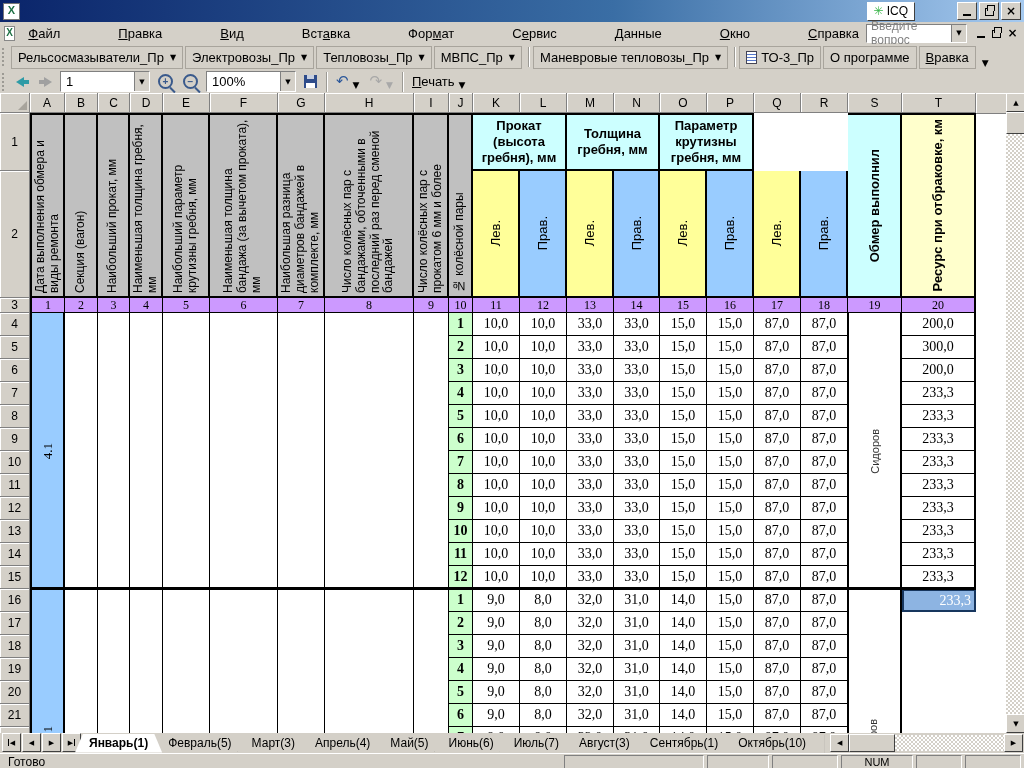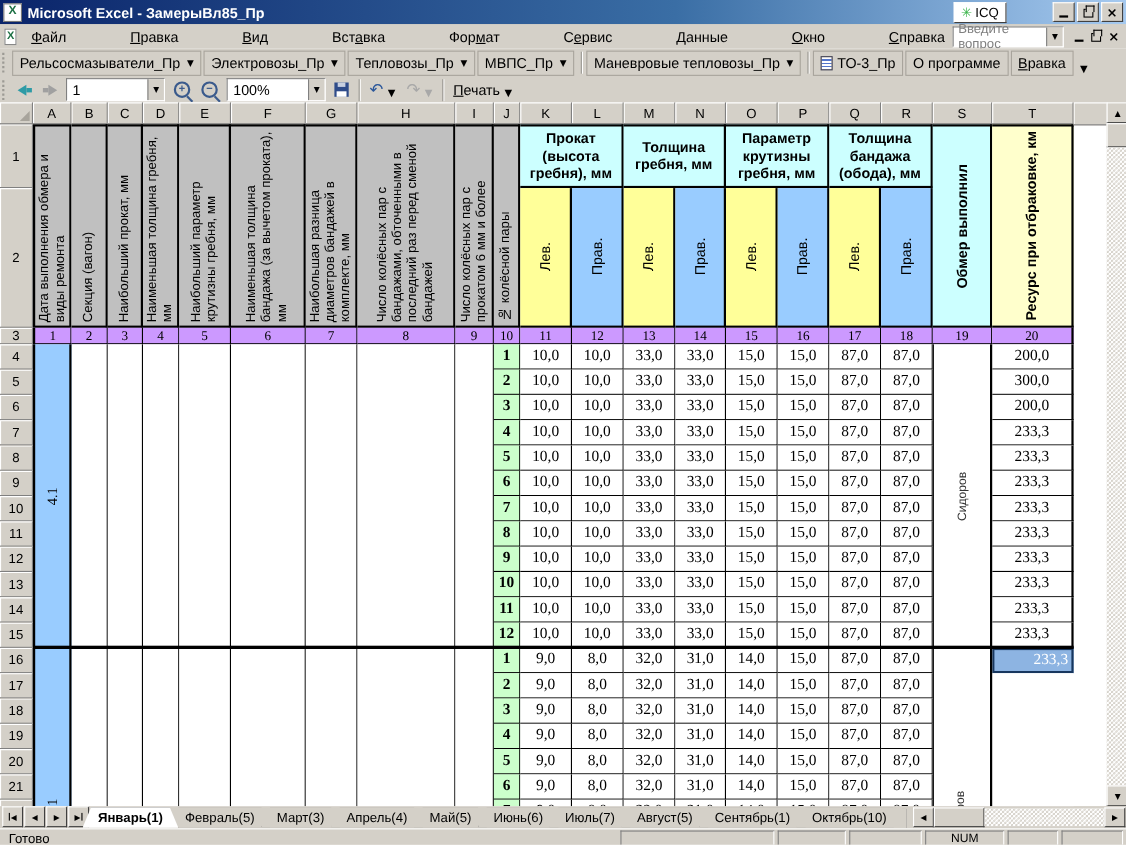--- a/index.html
+++ b/index.html
@@ -144,21 +144,20 @@
   .spanel{height:12px;border:1px solid;border-color:#808080 #fff #fff #808080;margin-right:3px;flex:none;
     display:flex;align-items:center;justify-content:center;font:11px "Liberation Sans";}
 </style>
 </head>
 <body>
 
 <div class="screen">
 
   <div class="titlebar">
     <div class="appicon">X</div>
-    <div class="titletext">Microsoft Excel - ЗамерыВл85_Пр</div>
     <div class="spacer"></div>
     <div class="icqbtn">
       <span class="icqflower">✳</span>
       <span>ICQ</span>
     </div>
     <div class="winbtns">
       <div class="wbtn">
           <span class="gl-min"></span>
         </div>
       <div class="wbtn">
@@ -354,21 +353,20 @@
         </div>
         <div class="hgray" style="grid-area: 2 / 10 / span 2 / span 1;">
           <div class="rot">Число колёсных пар с прокатом 6 мм и более</div>
         </div>
         <div class="hgray" style="grid-area: 2 / 11 / span 2 / span 1;">
           <div class="rot">№ колёсной пары</div>
         </div>
         <div class="hcyan" style="grid-area: 2 / 12 / span 1 / span 2;">Прокат (высота гребня), мм</div>
         <div class="hcyan" style="grid-area: 2 / 14 / span 1 / span 2;">Толщина гребня, мм</div>
         <div class="hcyan" style="grid-area: 2 / 16 / span 1 / span 2;">Параметр крутизны гребня, мм</div>
-        <div class="hcyan" style="grid-area: 2 / 18 / span 1 / span 2;">Толщина бандажа (обода), мм</div>
         <div class="hside hyellow" style="grid-area: 3 / 12 / span 1 / span 1;">
           <div class="rot">Лев.</div>
         </div>
         <div class="hside hblue" style="grid-area: 3 / 13 / span 1 / span 1;">
           <div class="rot">Прав.</div>
         </div>
         <div class="hside hyellow" style="grid-area: 3 / 14 / span 1 / span 1;">
           <div class="rot">Лев.</div>
         </div>
         <div class="hside hblue" style="grid-area: 3 / 15 / span 1 / span 1;">
@@ -636,21 +634,21 @@
       <div class="tnavbtn">▶<span class="tnavbar"></span></div>
     </div>
     <div class="tabs" id="tabs">
         <div class="tab active">Январь(1)</div>
         <div class="tab">Февраль(5)</div>
         <div class="tab">Март(3)</div>
         <div class="tab">Апрель(4)</div>
         <div class="tab">Май(5)</div>
         <div class="tab">Июнь(6)</div>
         <div class="tab">Июль(7)</div>
-        <div class="tab">Август(5)</div>
+        <div class="tab">Август(3)</div>
         <div class="tab">Сентябрь(1)</div>
         <div class="tab">Октябрь(10)</div>
       </div>
     <div class="tabstub"></div>
     <div class="hscroll">
       <div class="hbtn">◀</div>
       <div class="hthumb"></div>
       <div class="htrack track"></div>
       <div class="hbtn">▶</div>
     </div>

